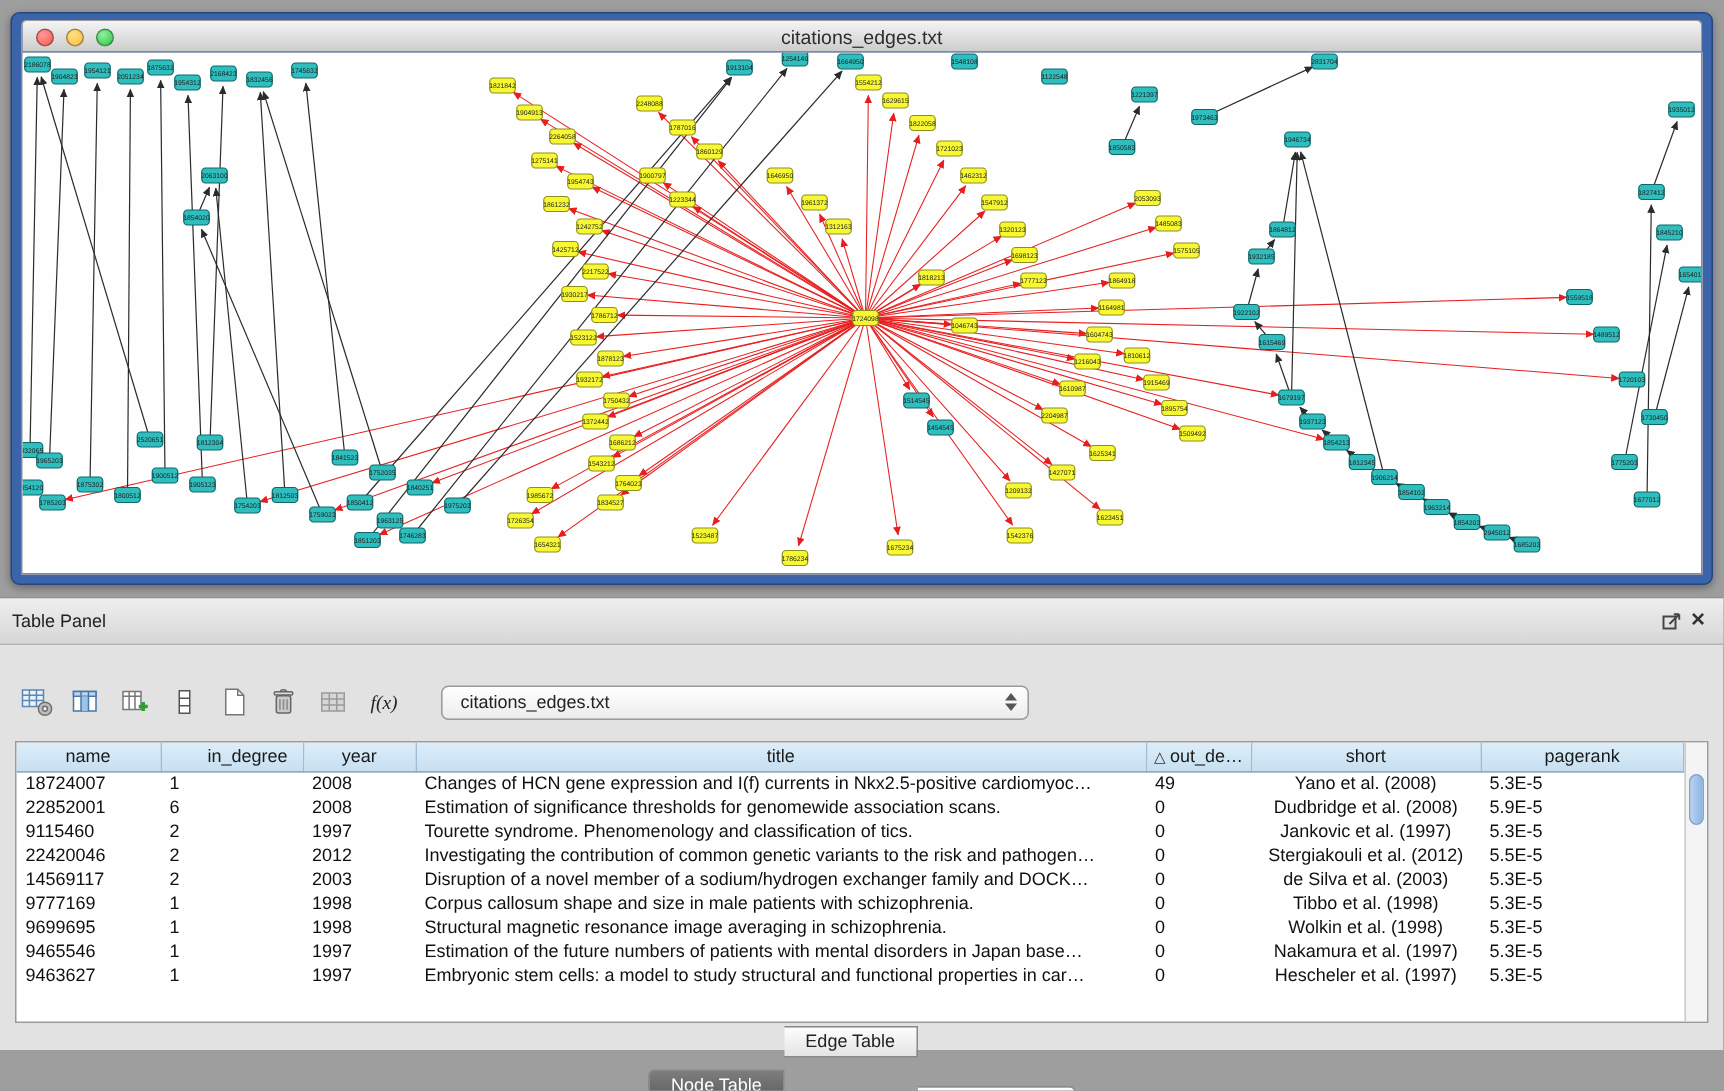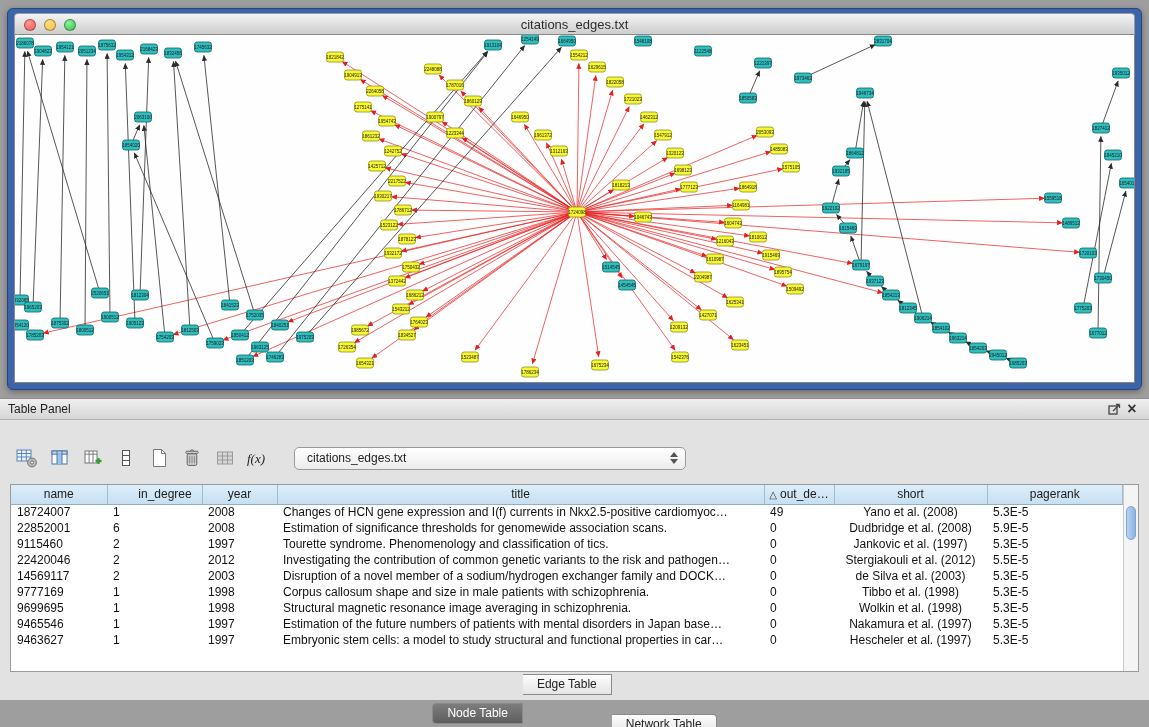--- a/index.html
+++ b/index.html
@@ -37,37 +37,37 @@
     overflow:hidden;
   }
   svg text{ pointer-events:none; }
 
   
   .table-panel{
     position:absolute; left:0; top:398px; width:1149px; height:302px;
     background:#e2e2e2; border-top:1px solid #8e8e8e;
   }
   .panel-header{
-    height:21px; display:flex; align-items:center; padding:0 8px;
+    height:31px; display:flex; align-items:center; padding:0 8px;
     background:linear-gradient(#efefef,#d6d6d6); border-bottom:1px solid #b3b3b3;
   }
   .panel-title{ font-size:12px; color:#222; }
   .panel-header .spacer{ flex:1; }
   .hdr-btn{ width:18px; height:16px; display:flex; align-items:center; justify-content:center;
     background:none; border:none; padding:0; cursor:default; }
   .close-x{ font-size:16px; font-weight:bold; color:#333; line-height:14px; }
 
   .panel-body{ position:relative; height:280px; }
 
   .toolbar{
     position:absolute; left:14px; top:24px; height:28px;
     display:flex; align-items:center; gap:7px;
   }
   .tool-btn{
-    width:26px; height:26px; display:flex; align-items:center; justify-content:center;
+    width:26px; height:26px; display:flex; align-items:center; 
     background:none; border:none; padding:0;
   }
   .network-combo{
     margin-left:16px; width:392px; height:23px;
     background:linear-gradient(#ffffff,#ececec);
     border:1px solid #9a9a9a; border-radius:5px;
     display:flex; align-items:center; padding:0 5px 0 12px;
     font-size:12px; color:#222;
   }
   .combo-label{ flex:1; }

